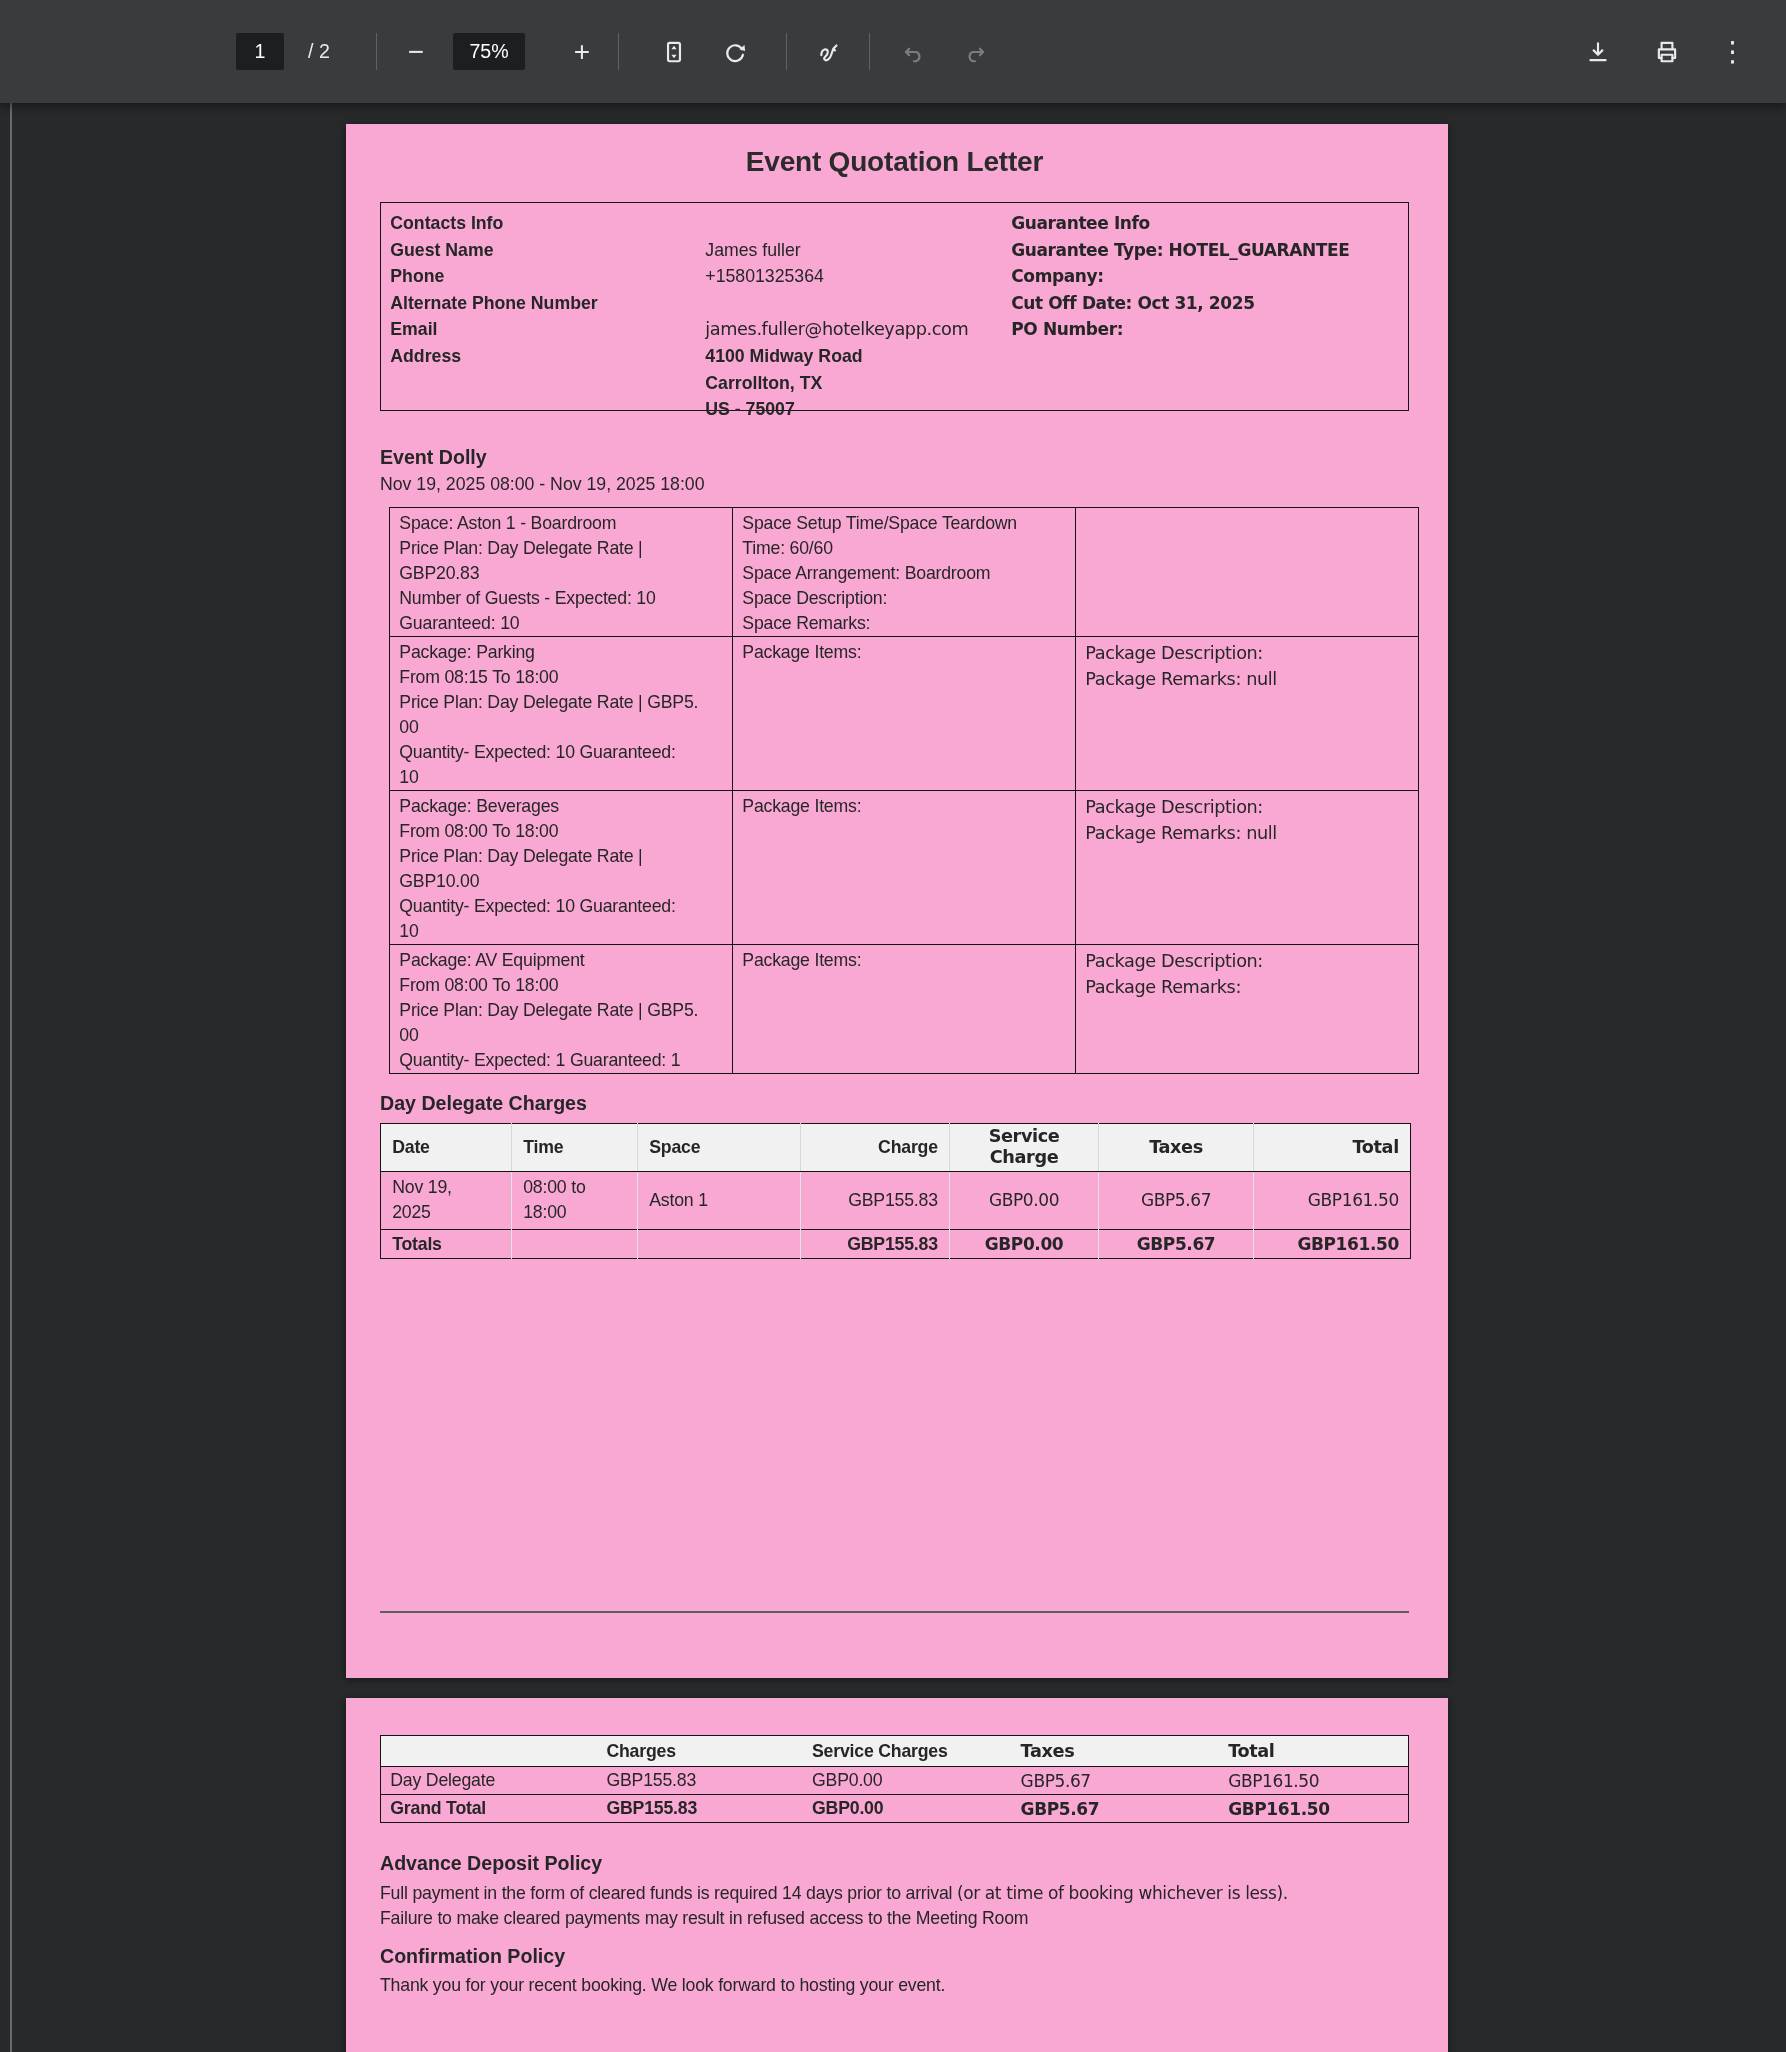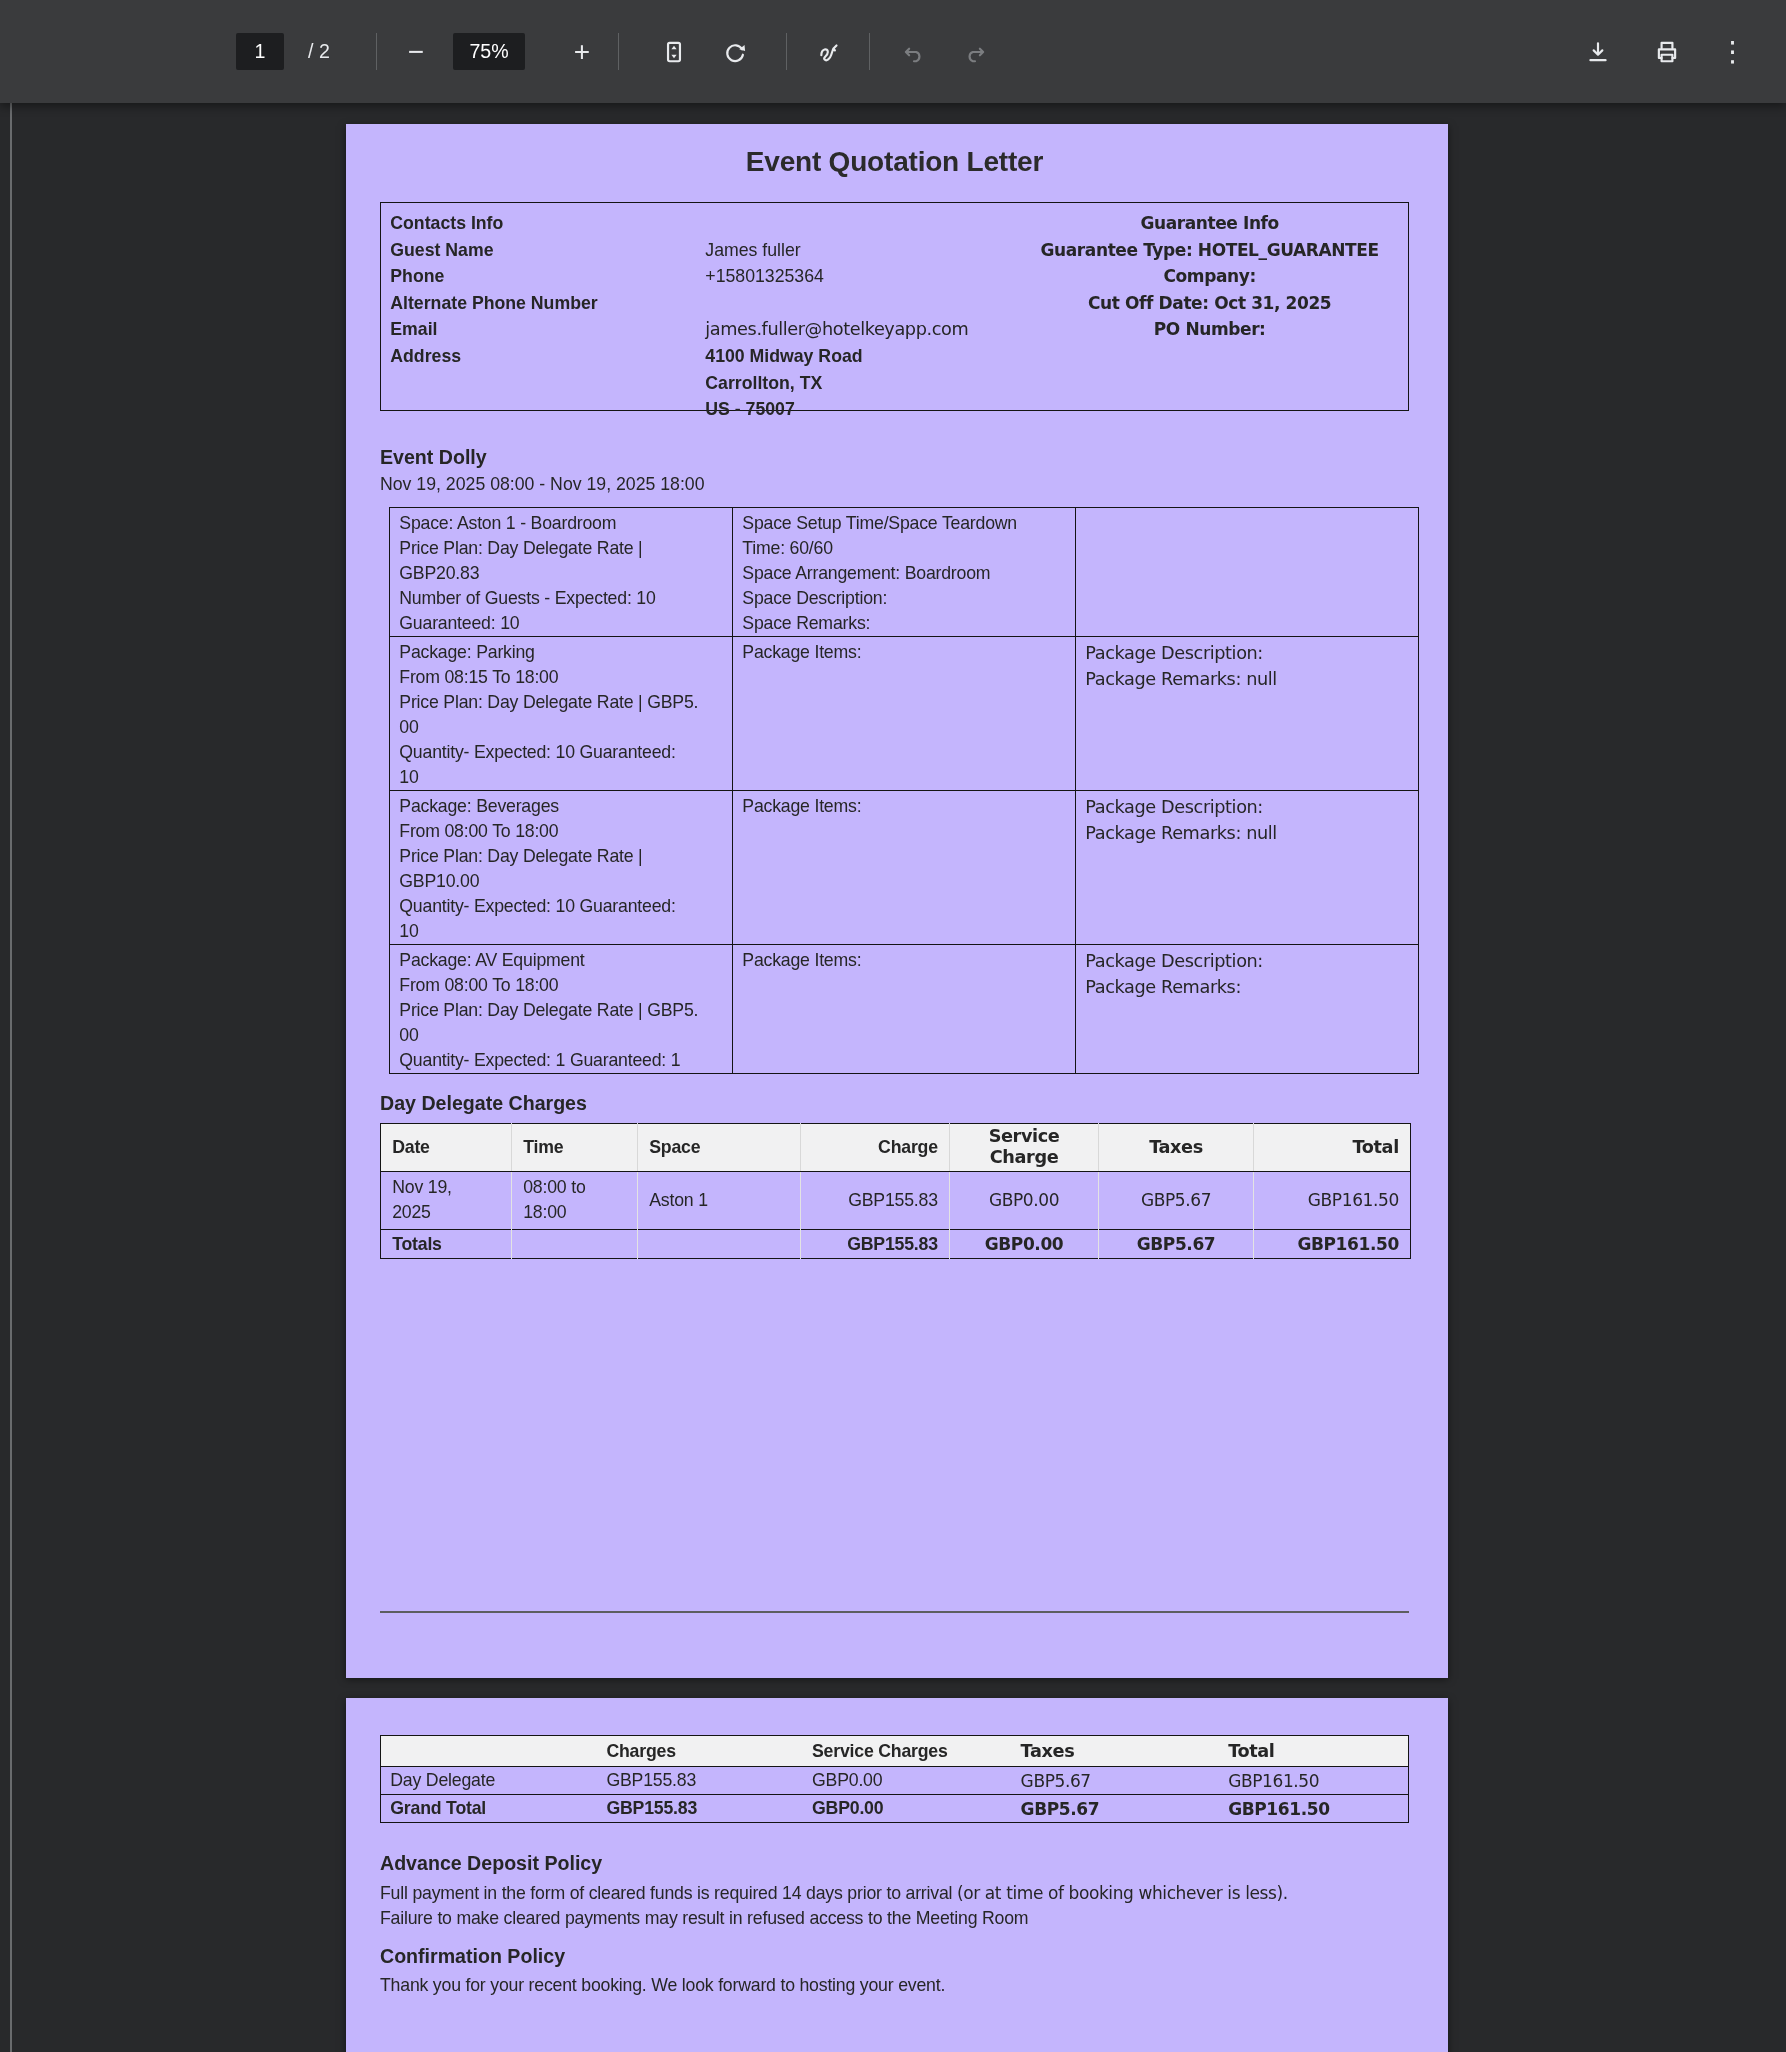--- a/index.html
+++ b/index.html
@@ -20,39 +20,39 @@
   .tb-btn svg { display:block; }
   .icon-stroke { stroke:#e8eaed; fill:none; stroke-width:2; stroke-linecap:round; stroke-linejoin:round; }
   .icon-fill { fill:#e8eaed; }
   .disabled .icon-stroke { stroke:#7b7d80; }
   .kebab { color:#e8eaed; font-size:28px; letter-spacing:0; }
 
   
   .edge-line { position:absolute; left:10.3px; top:103px; width:1.9px; height:1950px; background:#696b6d; }
 
   
-  .page { position:absolute; left:346px; width:1102px; background:#c4b5fd;
+  .page { position:absolute; left:346px; width:1102px; background:#f9a8d4;
           box-shadow:0 1.9px 7.5px rgba(0,0,0,.5); padding:0 39px 0 34px; }
   .page1 { top:124px; height:1554px; }
   .page2 { top:1698px; height:392px; }
 
   .cond { font-family:"Liberation Sans",sans-serif; letter-spacing:-0.2px; }
   .wide { font-family:"DejaVu Sans",sans-serif; letter-spacing:-0.4px; font-size:17px; }
   .b { font-weight:bold; }
 
   .doc-title { margin-top:20.5px; text-align:center; font-size:28px; font-weight:bold; color:#2b2b2b;
                letter-spacing:-0.2px; line-height:34px; }
 
   
   .info-box { margin-top:23px; border:1.9px solid #141414; height:209px; padding:7.5px 0 0 9.3px;
               display:flex; font-size:17.7px; line-height:26.6px; }
   .info-left { width:621px; display:grid; grid-template-columns:315px 1fr; align-content:start; }
   .info-left .lbl { font-weight:bold; }
   .info-left .val { white-space:pre-line; }
-  .info-right { flex:1;text-align:center; }
+  .info-right { flex:1; }
   .info-right div { font-weight:bold; letter-spacing:-0.4px; }
 
   
   .event-name { margin-top:34px; font-size:19.6px; font-weight:bold; line-height:24px; }
   .event-dates { font-size:17.7px; line-height:25px; margin-top:3.7px; }
 
   table { border-collapse:collapse; }
   .event-table { margin-top:10.3px; width:1029px; table-layout:fixed;margin-left:9px; }
   .event-table td { border:1.9px solid #141414; vertical-align:top; padding:2.8px 9.3px 0 9.3px;
                     font-size:17.7px; line-height:25px; white-space:pre-line; }

